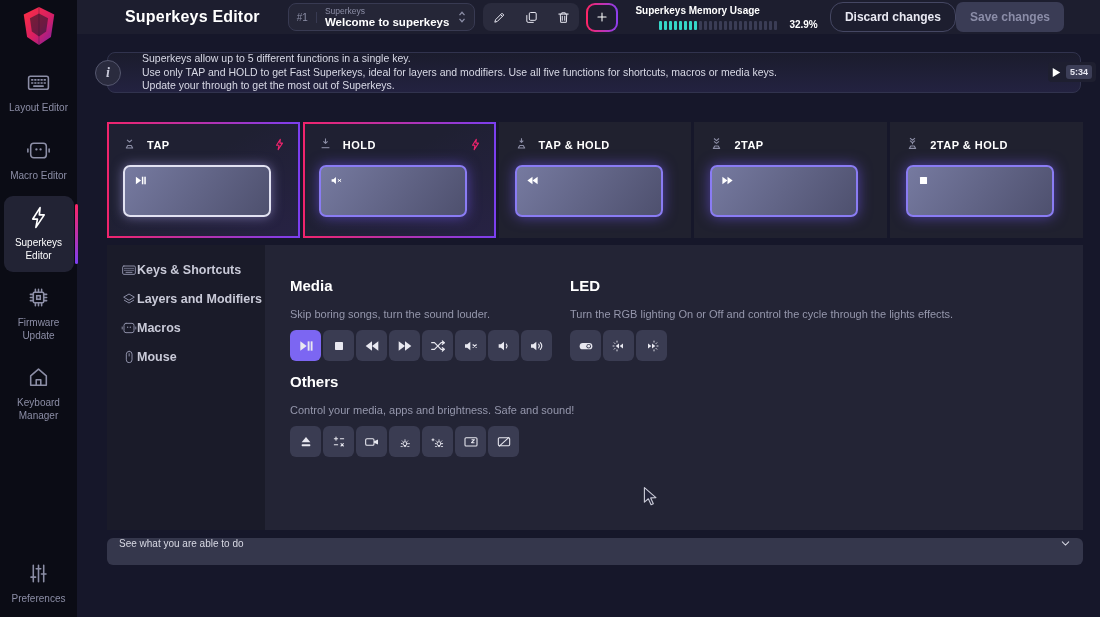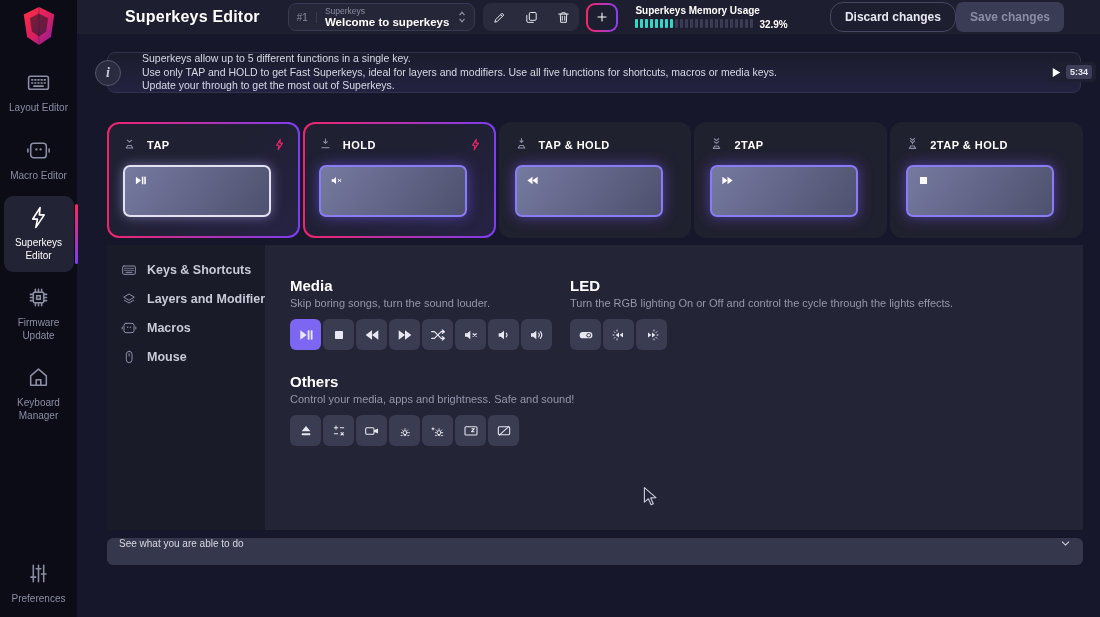--- a/index.html
+++ b/index.html
@@ -41,21 +41,21 @@
   .toolbtn { width:32px; height:28px; display:flex; align-items:center; justify-content:center;
              color:#e8e8f2; border-radius:8px; cursor:pointer; }
   .toolbtn svg { width:15px; height:15px; }
   .addbtn-wrap { margin-left:7px; padding:2px; border-radius:9px;
                  background:linear-gradient(90deg,#ff2464,#8b3ff0); cursor:pointer; }
   .addbtn { width:28px; height:25px; border-radius:7px; background:#1d1e2f;
             display:flex; align-items:center; justify-content:center; color:#fff; }
   .addbtn svg { width:14px; height:14px; }
   .memory { margin-left:17px; }
   .mlabel { font-size:10px; font-weight:700; color:#fff; white-space:nowrap; }
-  .mrow { display:flex; align-items:flex-start; gap:6px; margin-top:3px; }
+  .mrow { display:flex; align-items:flex-end; gap:12px; margin-top:3px;margin-left:24px; }
   .meter { display:flex; gap:2px; }
   .meter i { width:3px; height:9px; background:#3a3c55; border-radius:1px; }
   .meter i.on { background:#35d6c8; }
   .mval { font-size:10px; font-weight:700; color:#fff; }
   .hdr-spacer { flex:1; }
   .btn-discard { height:30px; padding:0 14px; border:1px solid #454763; border-radius:13px;
                  background:transparent; color:#e8e8f2; font-size:12px; font-weight:600;
                  font-family:inherit; cursor:pointer; }
   .btn-save { height:30px; padding:0 14px; border:none; border-radius:7px; background:#3a3c55;
               color:#8b8da8; font-size:12px; font-weight:600; font-family:inherit; margin-right:36px; }
@@ -72,51 +72,51 @@
                  display:flex; align-items:center; justify-content:center; }
   .video-badge { position:absolute; right:-16px; top:9px; display:flex; align-items:center; gap:5px;
                  background:#1e1f30; padding:3px 4px; border-radius:4px; cursor:pointer; }
   .video-badge svg { width:9px; height:11px; color:#fff; }
   .video-badge .dur { background:#3c3e57; color:#e8e8f2; font-size:9px; font-weight:700;
                       padding:2px 4px; border-radius:3px; }
 
   
   .cards { position:absolute; left:107px; top:122px; width:976px; height:116px;
            display:grid; grid-template-columns:repeat(5,1fr); gap:3px; }
-  .card { background:#20212f; padding:14px; position:relative; border-radius:12px; cursor:pointer; }
+  .card { background:#20212f; padding:14px; position:relative; border-radius:0; cursor:pointer; }
   .card.sel { border:2px solid transparent; padding:12px;
               background:linear-gradient(150deg,#1f2032 40%,#272244) padding-box,
                          linear-gradient(90deg,#f0246c,#7b3ff0) border-box; }
   .card-head { display:flex; align-items:center; gap:9px; color:#fff; }
   .gesture { color:#8c8ea6; } .gesture svg { width:17px; height:17px; }
   .card-label { font-size:11px; font-weight:700; letter-spacing:.5px; white-space:nowrap; }
   .boltbadge { margin-left:auto; color:#f0236d; } .boltbadge svg { width:13px; height:13px; }
   .keycap { margin-top:12px; margin-left:2px; width:148px; height:52px; border-radius:7px;
             border:2px solid #8a7cf4; background:linear-gradient(125deg,#767aa0,#4e506e);
             box-shadow:0 0 14px rgba(122,92,255,.55); color:#fff; padding:7px 9px; }
   .keycap.hl { border-color:#e2e2f2; box-shadow:0 0 12px rgba(185,175,255,.5); }
   .keycap svg { width:13px; height:13px; }
 
   
   .tabs { position:absolute; left:107px; top:245px; width:158px; height:285px; background:#1a1b29; padding-top:10px; }
-  .tab { height:29px; display:flex; align-items:center; gap:10px; padding-left:14px;
+  .tab { height:29px; display:flex; align-items:center; padding-left:14px;
          color:#c9cad8; font-size:12.5px; font-weight:700; position:relative; cursor:pointer; white-space:nowrap; }
   .tab svg { width:16px; height:16px; color:#8c8ea6; flex:none; }
   .tab.active { background:#30314a; color:#fff; }
   .tab.active::after { content:""; position:absolute; right:-2px; top:3px; bottom:3px; width:3px;
          border-radius:2px; background:linear-gradient(180deg,#ff2464,#a03ff0); }
 
   
   .content { position:absolute; left:265px; top:245px; width:818px; height:285px; background:#232435; }
   .group { position:absolute; }
   .g-media { left:25px; top:32px; }
   .g-led { left:305px; top:32px; }
   .g-others { left:25px; top:128px; }
   .gtitle { font-size:15px; font-weight:700; color:#fff; }
-  .gsub { font-size:11px; color:#9597ac; margin-top:3px; white-space:nowrap; }
+  .gsub { font-size:11px; color:#9597ac; margin-top:14px; white-space:nowrap; }
   .btnrow { display:flex; gap:2px; margin-top:10px; }
   .mbtn { width:31px; height:31px; border-radius:6px; background:#3a3c52; cursor:pointer;
           display:flex; align-items:center; justify-content:center; color:#e8e8f0; }
   .mbtn svg { width:16px; height:16px; }
   .mbtn.active { background:#7c66f2; }
 
   
   .footer { position:absolute; left:107px; top:538px; width:976px; height:27px; background:#35374c;
             border-radius:6px; display:flex; align-items:flex-start; padding:0 12px;
             color:#d8d9e4; font-size:10px; cursor:pointer; }

